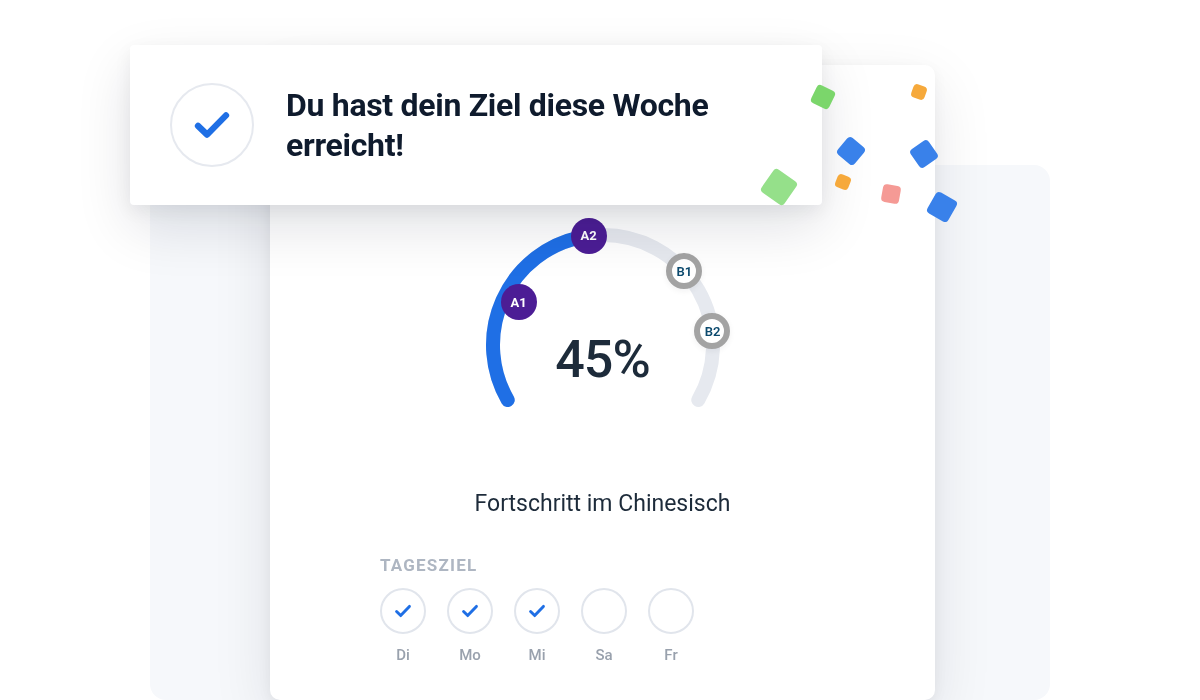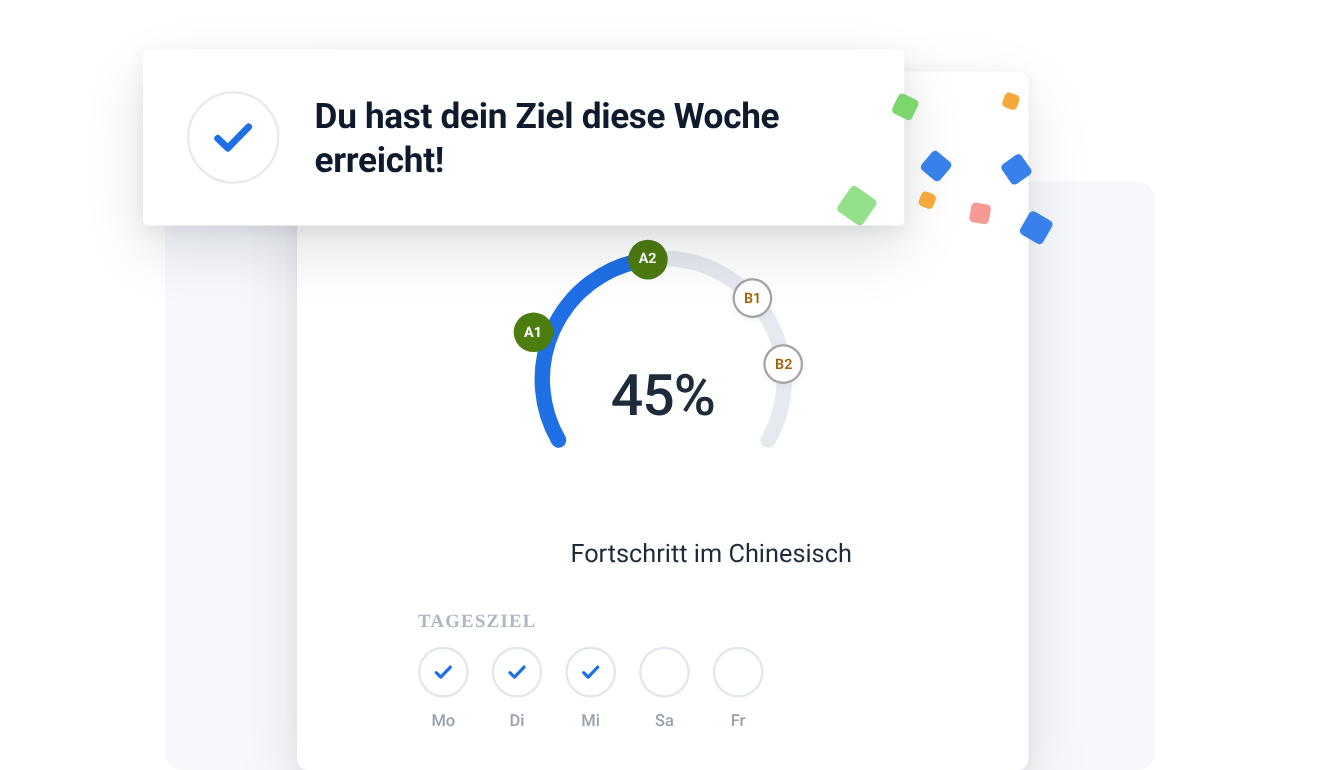--- a/index.html
+++ b/index.html
@@ -122,52 +122,50 @@
     height: 36px;
     border-radius: 50%;
     display: flex;
     align-items: center;
     justify-content: center;
     font-size: 13px;
     font-weight: 700;
     box-sizing: border-box;
   }
   .level-badge.filled {
-    background: #4d7c0f;
+    background: #4c1d95;
     color: #fff;
   }
   .level-badge.hollow {
     background: #fff;
-    color: #a16207;
-    border: 2px solid #a3a3a3;
+    color: #0c4a6e;
+    border: 6px solid #a3a3a3;
     box-shadow: 0 2px 6px rgba(10,20,40,0.06);
     font-weight: 600;
   }
 
   .progress-caption {
     position: absolute;
     width: 100%;
     top: 425px;
     text-align: center;
     font-size: 23px;
     font-weight: 400;
     color: #1d2b3a;
-    padding-left: 44px;
   }
 
   
   .daily-label {
     position: absolute;
     left: 110px;
     top: 490px;
     font-size: 17px;
     font-weight: 700;
     letter-spacing: 1.2px;
     color: #aeb6c2;
-    font-family: Liberation Serif, serif;
   }
 
   .days-row {
     position: absolute;
     left: 110px;
     top: 523px;
     display: flex;
     gap: 21px;
   }
 
@@ -208,47 +206,47 @@
 
   <div class="gauge-wrap">
     <svg class="gauge" viewBox="0 0 320 260">
       <g id="gauge-paths">
           <path d="M 64.73720558371176 185 A 110 110 0 1 1 255.26279441628827 185" fill="none" stroke="#e6e9ef" stroke-width="14" stroke-linecap="round"></path>
           <path d="M 64.73720558371176 185 A 110 110 0 0 1 137.12971401004648 22.403763919281374" fill="none" stroke="#1f6fe5" stroke-width="14" stroke-linecap="round"></path>
         </g>
     </svg>
     <div class="gauge-percent">45%</div>
     <div id="level-badges">
-        <div class="level-badge filled" style="left: 24px; top: 69.3733px;">A1</div>
+        <div class="level-badge filled" style="left: 58px; top: 69.3733px;">A1</div>
         <div class="level-badge filled" style="left: 128.213px; top: 2.86738px;">A2</div>
         <div class="level-badge hollow" style="left: 223.746px; top: 38.3956px;">B1</div>
         <div class="level-badge hollow" style="left: 251.976px; top: 98px;">B2</div>
       </div>
   </div>
 
   <div class="progress-caption">Fortschritt im Chinesisch</div>
 
   <div class="daily-label">TAGESZIEL</div>
 
   <div class="days-row" id="days-row">
+      <div class="day">
+        <div class="day-circle">
+          <svg viewBox="0 0 24 24">
+            <path d="M5 12.5 L9.5 17 L19 7" fill="none" stroke="#1f6fe5" stroke-width="3.2" stroke-linecap="round" stroke-linejoin="round"></path>
+          </svg>
+        </div>
+        <div class="day-label">Di</div>
+      </div>
       <div class="day">
         <div class="day-circle">
           <svg viewBox="0 0 24 24">
             <path d="M5 12.5 L9.5 17 L19 7" fill="none" stroke="#1f6fe5" stroke-width="3.2" stroke-linecap="round" stroke-linejoin="round"></path>
           </svg>
         </div>
         <div class="day-label">Mo</div>
-      </div>
-      <div class="day">
-        <div class="day-circle">
-          <svg viewBox="0 0 24 24">
-            <path d="M5 12.5 L9.5 17 L19 7" fill="none" stroke="#1f6fe5" stroke-width="3.2" stroke-linecap="round" stroke-linejoin="round"></path>
-          </svg>
-        </div>
-        <div class="day-label">Di</div>
       </div>
       <div class="day">
         <div class="day-circle">
           <svg viewBox="0 0 24 24">
             <path d="M5 12.5 L9.5 17 L19 7" fill="none" stroke="#1f6fe5" stroke-width="3.2" stroke-linecap="round" stroke-linejoin="round"></path>
           </svg>
         </div>
         <div class="day-label">Mi</div>
       </div>
       <div class="day">

